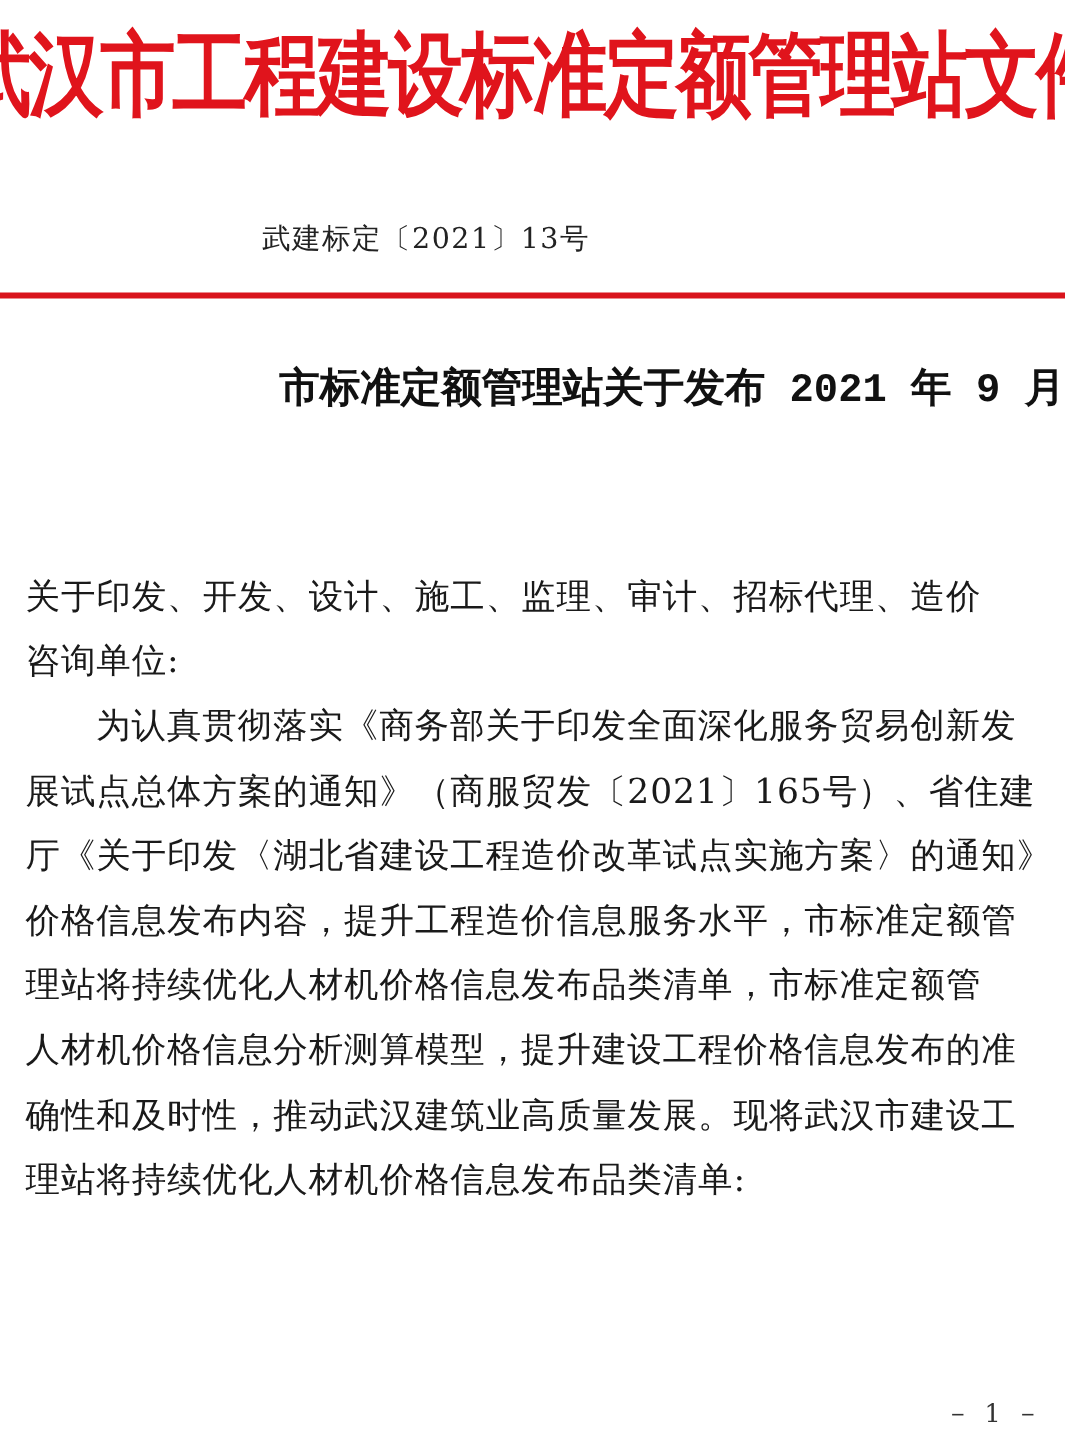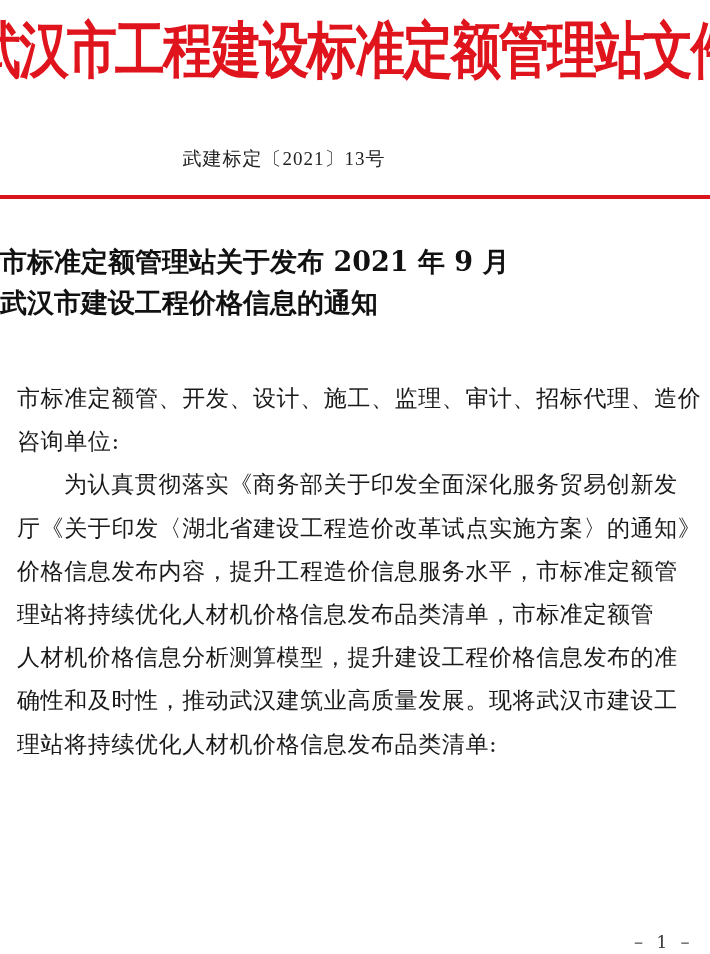--- a/index.html
+++ b/index.html
@@ -35,41 +35,41 @@
     }
     .doc-number {
       position: absolute;
       left: 0;
       top: 146px;
       width: 568px;
       text-align: center;
       font-size: 19px;
       color: #222;
       letter-spacing: 1px;
-      font-family: Liberation Serif, serif;
     }
     .red-rule {
       position: absolute;
       left: 0;
       top: 195px;
       width: 710px;
       height: 4px;
       background: #d9141c;
     }
     .title {
       position: absolute;
       left: 0;
       top: 241px;
       width: 710px;
-      text-align: left;
+      text-align: right;
       font-weight: bold;
       font-size: 27px;
       line-height: 41px;
       color: #111;
       letter-spacing: 0px;
+      font-family: Liberation Mono, monospace;
     }
     .title .line { display: block; white-space: nowrap; }
     .body-text {
       position: absolute;
       left: 17px;
       top: 377px;
       width: 680px;
       font-size: 23px;
       line-height: 43.2px;
       color: #1a1a1a;
@@ -94,27 +94,27 @@
 <body>
 
 <div class="masthead">武汉市工程建设标准定额管理站文件</div>
 
 <div class="doc-number">武建标定〔2021〕13号</div>
 
 <div class="red-rule"></div>
 
 <div class="title">
   <span class="line">市标准定额管理站关于发布 2021 年 9 月</span>
-  <span class="line">武汉市建设工程价格信息的通知</span>
 </div>
 
 <div class="body-text">
-  <span class="line">市标准定额管、开发、设计、施工、监理、审计、招标代理、造价</span>
+  <span class="line">关于印发、开发、设计、施工、监理、审计、招标代理、造价</span>
   <span class="line">咨询单位:</span>
   <span class="line indent">为认真贯彻落实《商务部关于印发全面深化服务贸易创新发</span>
+  <span class="line">展试点总体方案的通知》（商服贸发〔2021〕165号）、省住建</span>
   <span class="line">厅《关于印发〈湖北省建设工程造价改革试点实施方案〉的通知》</span>
   <span class="line">价格信息发布内容，提升工程造价信息服务水平，市标准定额管</span>
   <span class="line">理站将持续优化人材机价格信息发布品类清单，市标准定额管</span>
   <span class="line">人材机价格信息分析测算模型，提升建设工程价格信息发布的准</span>
   <span class="line">确性和及时性，推动武汉建筑业高质量发展。现将武汉市建设工</span>
   <span class="line">理站将持续优化人材机价格信息发布品类清单:</span>
 </div>
 
 <div class="page-number">－ 1 －</div>
 

